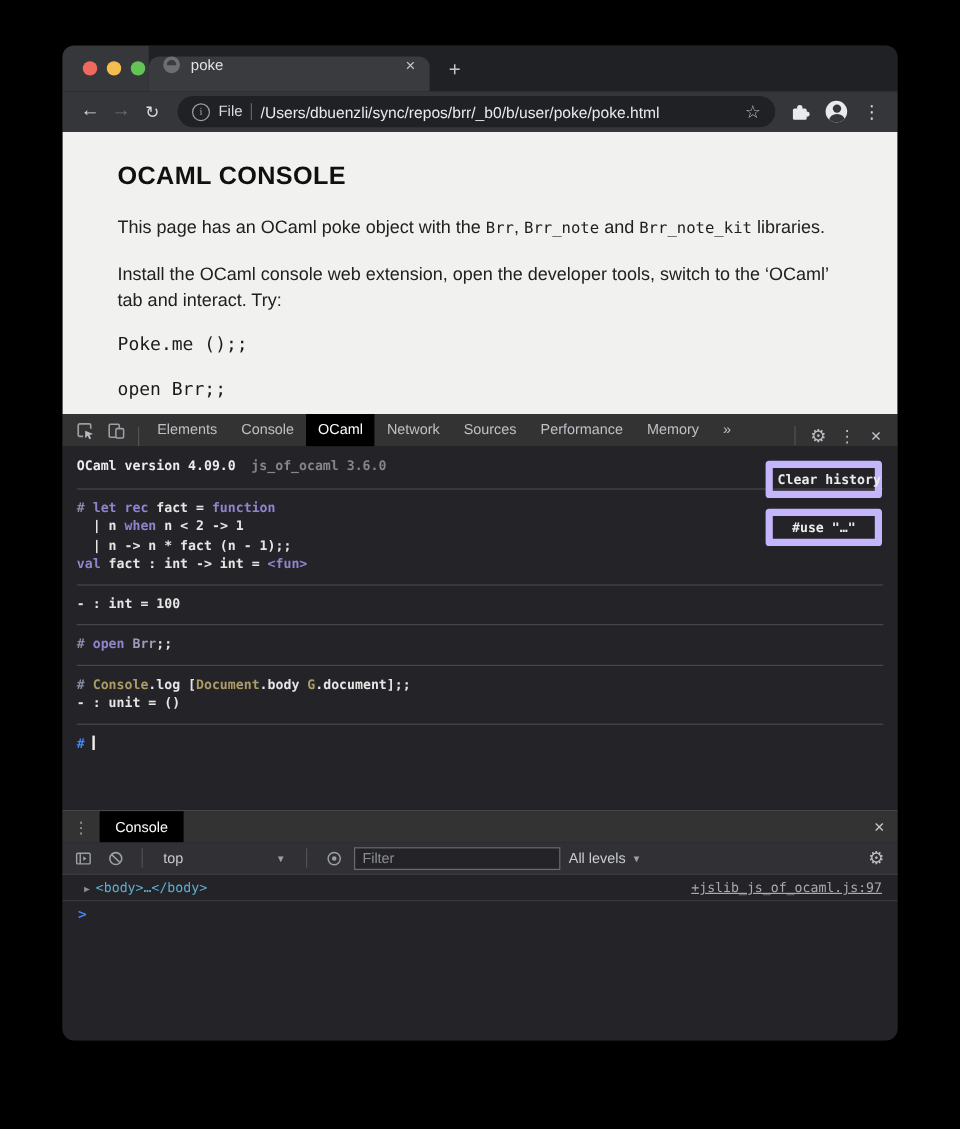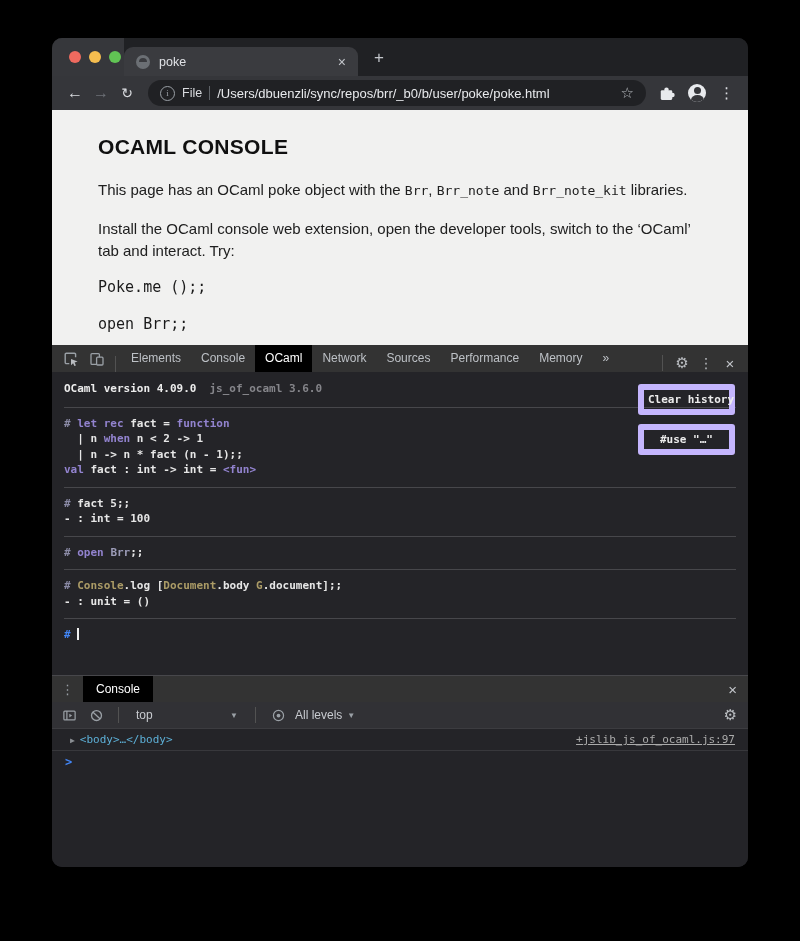--- a/index.html
+++ b/index.html
@@ -8,21 +8,21 @@
   .window{position:absolute;left:52px;top:38px;width:696px;height:829px;border-radius:10px;
           overflow:hidden;display:flex;flex-direction:column;background:#242428;
           box-shadow:0 18px 45px rgba(0,0,0,.65);}
 
   
   .titlebar{height:38px;background:#202124;position:relative;flex:none;}
   .corner{position:absolute;left:0;top:0;width:72px;height:38px;background:#36373b;}
   .lights{position:absolute;left:17px;top:13px;display:flex;gap:8px;}
   .light{width:12px;height:12px;border-radius:50%;}
   .tab{position:absolute;left:72px;top:9px;width:234px;height:29px;background:#3a3b3f;
-       border-radius:9px 9px 0 0;display:flex;align-items:center;padding:0 12px;box-sizing:border-box;}
+       border-radius:9px 9px 0 0;display:flex;align-items:flex-start;padding:0 12px;box-sizing:border-box;}
   .favicon{width:14px;height:14px;border-radius:50%;background:#6b6f74;position:relative;flex:none;}
   .favicon::after{content:"";position:absolute;left:3px;top:3px;width:8px;height:8px;border-radius:50%;
        background:#3a3b3f;clip-path:polygon(0 0,100% 0,100% 55%,0 55%);}
   .tab-title{margin-left:9px;font-size:12.5px;color:#dfe1e5;}
   .tab-close{margin-left:auto;color:#c3c6cb;font-size:14px;line-height:14px;cursor:default;}
   .newtab{position:absolute;left:322px;top:11px;color:#c3c6cb;font-size:17px;line-height:17px;}
 
   
   .nav{height:34px;background:#35363a;display:flex;align-items:center;padding:0 10px;flex:none;}
   .nav-btn{width:26px;text-align:center;font-size:16px;color:#dadce0;flex:none;}
@@ -199,21 +199,20 @@
       <span class="oc-ver">OCaml version 4.09.0</span>
       <span class="oc-impl">js_of_ocaml 3.6.0</span>
     </div>
     <div class="entry">
       <div><span class="seg-prompt"># </span><span class="seg-kw">let rec</span><span class="seg-plain"> fact = </span><span class="seg-kw">function</span></div>
       <div><span class="seg-plain">  | n </span><span class="seg-kw">when</span><span class="seg-plain"> n &lt; 2 -&gt; 1</span></div>
       <div><span class="seg-plain">  | n -&gt; n * fact (n - 1);;</span></div>
       <div><span class="seg-kw">val</span><span class="seg-plain"> fact : int -&gt; int = </span><span class="seg-kw">&lt;fun&gt;</span></div>
     </div>
     <div class="entry">
-      <div><span class="seg-prompt"># </span><span class="seg-plain">fact 5;;</span></div>
       <div><span class="seg-plain">- : int = 100</span></div>
     </div>
     <div class="entry">
       <div><span class="seg-prompt"># </span><span class="seg-kw">open</span><span class="seg-plain"> </span><span class="seg-modg">Brr</span><span class="seg-plain">;;</span></div>
     </div>
     <div class="entry">
       <div><span class="seg-prompt"># </span><span class="seg-mod">Console</span><span class="seg-plain">.log [</span><span class="seg-mod">Document</span><span class="seg-plain">.body </span><span class="seg-mod">G</span><span class="seg-plain">.document];;</span></div>
       <div><span class="seg-plain">- : unit = ()</span></div>
     </div>
     <div class="entry">
@@ -250,20 +249,21 @@
         <span>top</span>
         <span class="dd-arrow">▼</span>
       </span>
       <span class="vsep"></span>
       <span class="tb-icon">
         <svg width="15" height="15" viewBox="0 0 16 16">
           <circle cx="8" cy="8" r="5.4" fill="none" stroke="#9aa0a6" stroke-width="1.3"></circle>
           <circle cx="8" cy="8" r="2" fill="#9aa0a6"></circle>
         </svg>
       </span>
+      <input class="filter-input" placeholder="Filter" style="">
       <span class="levels">
         <span>All levels</span>
         <span class="dd-arrow">▼</span>
       </span>
       <span class="tb-gear">⚙</span>
     </div>
     <div class="console-msg">
       <span><span class="seg-tri">▶</span><span class="seg-tag">&lt;body&gt;</span><span class="seg-tag">…</span><span class="seg-tag">&lt;/body&gt;</span></span>
       <span class="msg-link">+jslib_js_of_ocaml.js:97</span>
     </div>

